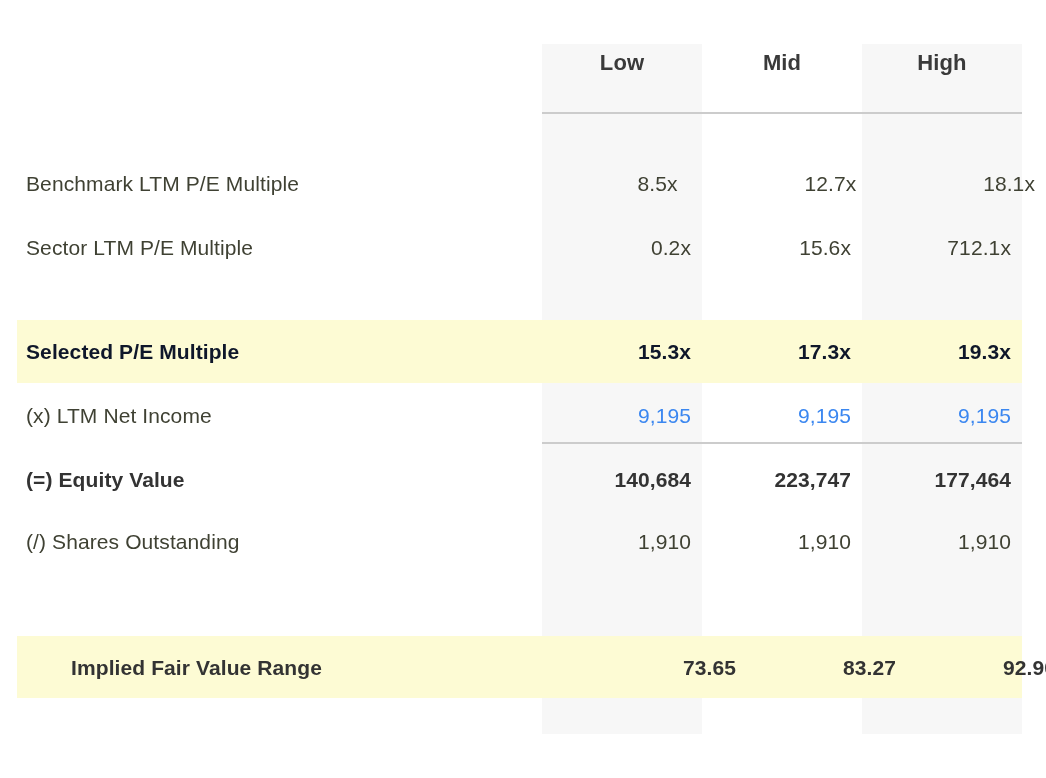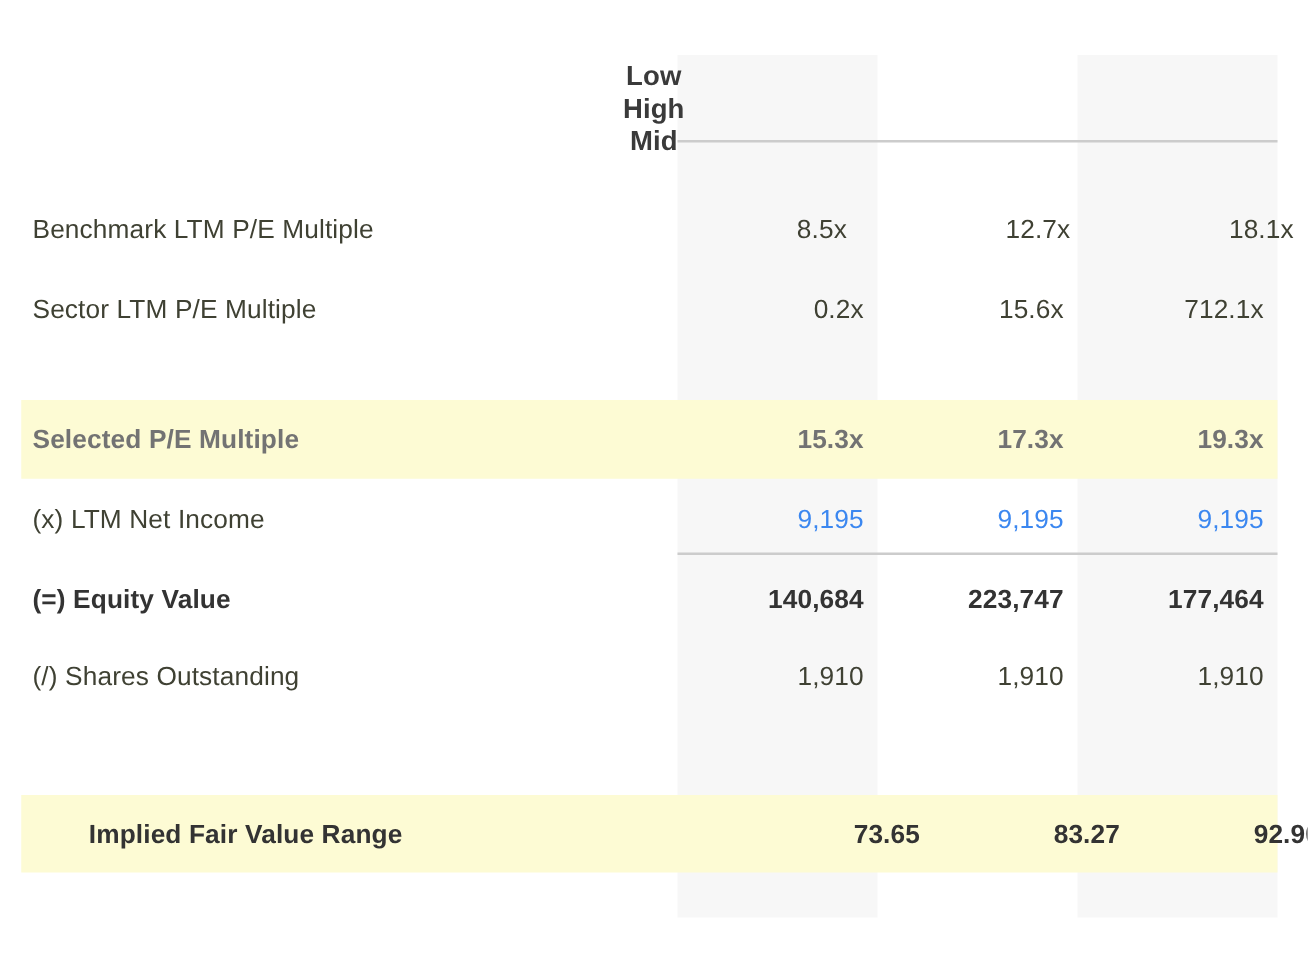--- a/index.html
+++ b/index.html
@@ -54,21 +54,21 @@
     width: 160px;
     box-sizing: border-box;
     padding-right: 11px;
     text-align: right;
     font-size: 21px;
     color: #3f4133;
     letter-spacing: .1px;
   }
 
   
-  #header-row { top: 48px; height: 69px; flex-direction: column; }
+  #header-row { top: 28px; height: 69px; }
   #header-row .cell {
     text-align: center;
     padding-right: 0;
     font-size: 22px;
     font-weight: bold;
     color: #3a3a3a;
   }
 
   
   .divider {
@@ -88,21 +88,21 @@
     left: 17px;
     width: 1005px;
     background: #fdfbd4;
     z-index: 1;
   }
   #selected-band { top: 320px; height: 63px; }
   #implied-band  { top: 636px; height: 62px; }
 
   
   .row.blue-bold .label,
-  .row.blue-bold .cell { color: #737373; font-weight: bold; }
+  .row.blue-bold .cell { color: #0f172a; font-weight: bold; }
   .row.blue .cell      { color: #3b87f0; }
   .row.bold .label,
   .row.bold .cell      { font-weight: bold; color: #333333; }
   .row.italic .label,
   .row.italic .cell    { font-style: italic; color: #3f4133; }
 
   
   #row-benchmark { top: 160px; height: 48px; gap: 28px; }
   #row-sector    { top: 224px; height: 48px; }
   #row-selected  { top: 328px; height: 48px; }
@@ -119,22 +119,22 @@
 
   <div class="col-stripe low"></div>
   <div class="col-stripe high"></div>
 
   <div class="highlight-band" id="selected-band"></div>
   <div class="highlight-band" id="implied-band"></div>
 
   <div class="row" id="header-row">
     <div class="label"></div>
     <div class="cell">Low</div>
+    <div class="cell">Mid</div>
     <div class="cell">High</div>
-    <div class="cell">Mid</div>
   </div>
   <div class="divider" id="header-divider"></div>
 
   <div class="row" id="row-benchmark">
     <div class="label">Benchmark LTM P/E Multiple</div>
     <div class="cell">8.5x</div>
     <div class="cell">12.7x</div>
     <div class="cell">18.1x</div>
   </div>
 

